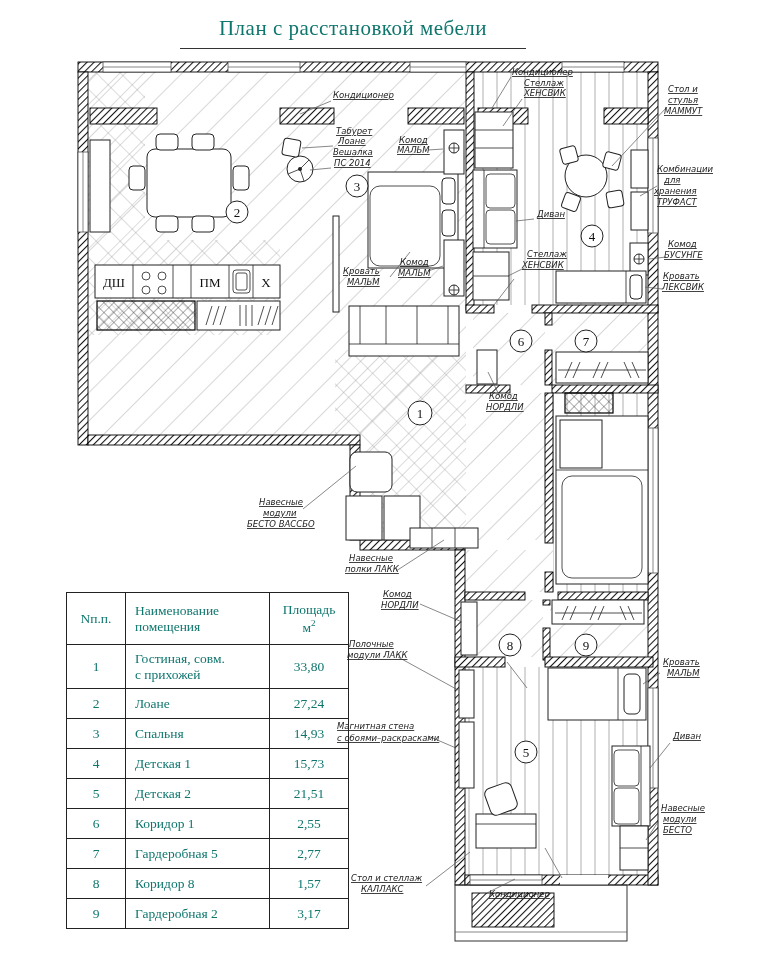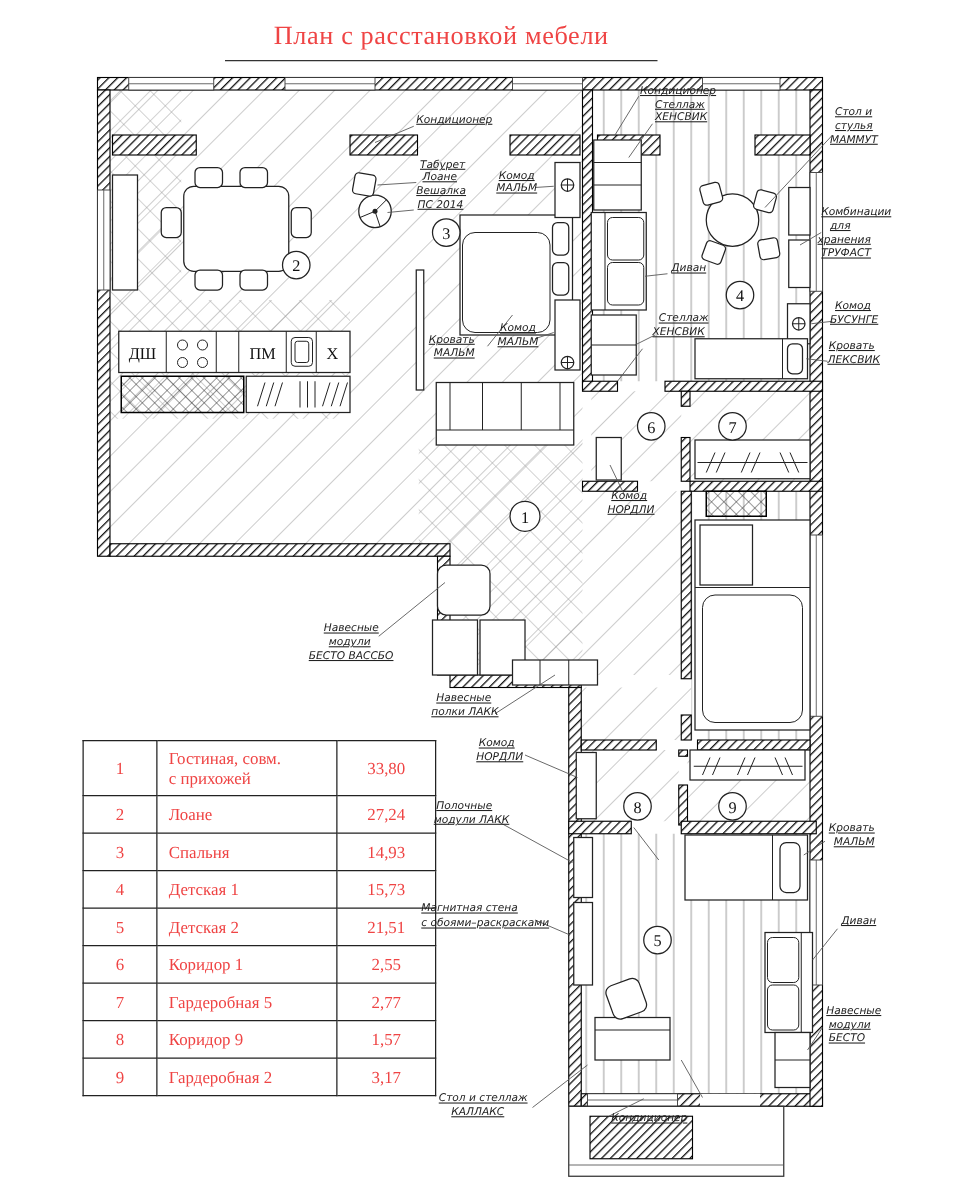--- a/index.html
+++ b/index.html
@@ -1,17 +1,17 @@
 <!DOCTYPE html>
 <html><head>
 <meta charset="utf-8">
 <style>
   html,body{margin:0;padding:0;background:#fff;}
   #page{position:relative;width:768px;height:960px;background:#fff;overflow:hidden;
-        font-family:"Liberation Serif",serif;color:#ef4444;}
+        font-family:"Liberation Serif",serif;color:#0f766e;}
   #title{position:absolute;top:16px;left:180px;width:346px;text-align:center;
          font-size:21px;letter-spacing:.5px;border-bottom:1.5px solid #333;padding-bottom:7px;}
   svg{position:absolute;top:0;left:0;}
   .wall{fill:url(#pw);stroke:#000;stroke-width:.9;}
   .fd{fill:url(#fd);} .fv{fill:url(#fv);} .ft{fill:url(#ft);}
   .xh{fill:url(#fx);stroke:#000;stroke-width:1.2;}
   .fur{fill:#fff;stroke:#222;stroke-width:1;}
   .ln{fill:none;stroke:#222;stroke-width:.8;}
   .win{fill:#fff;stroke:#333;stroke-width:.7;}
   .ldr{fill:none;stroke:#555;stroke-width:.7;}
@@ -436,20 +436,26 @@
         </g>
       <g>
           <circle class="fur" cx="586" cy="645" r="11"></circle>
           <text class="num" x="586" y="650">9</text>
         </g>
     </g>
   </svg>
 
   <table id="areas">
     <tbody>
+        <tr class="hd">
+      <td class="c-num">Nп.п.</td>
+      <td class="c-name">Наименование
+помещения</td>
+      <td class="c-area"><span>Площадь</span><br><span>м</span><sup>2</sup></td>
+    </tr>
     <tr class="r1">
           <td class="c-num">1</td>
           <td class="c-name">Гостиная, совм.
 с прихожей</td>
           <td class="c-area">33,80</td>
         </tr>
     <tr>
           <td class="c-num">2</td>
           <td class="c-name">Лоане</td>
           <td class="c-area">27,24</td>
@@ -474,21 +480,21 @@
           <td class="c-name">Коридор 1</td>
           <td class="c-area">2,55</td>
         </tr>
     <tr>
           <td class="c-num">7</td>
           <td class="c-name">Гардеробная 5</td>
           <td class="c-area">2,77</td>
         </tr>
     <tr>
           <td class="c-num">8</td>
-          <td class="c-name">Коридор 9</td>
+          <td class="c-name">Коридор 8</td>
           <td class="c-area">1,57</td>
         </tr>
     <tr>
           <td class="c-num">9</td>
           <td class="c-name">Гардеробная 2</td>
           <td class="c-area">3,17</td>
         </tr>
   </tbody>
     </table>
 

